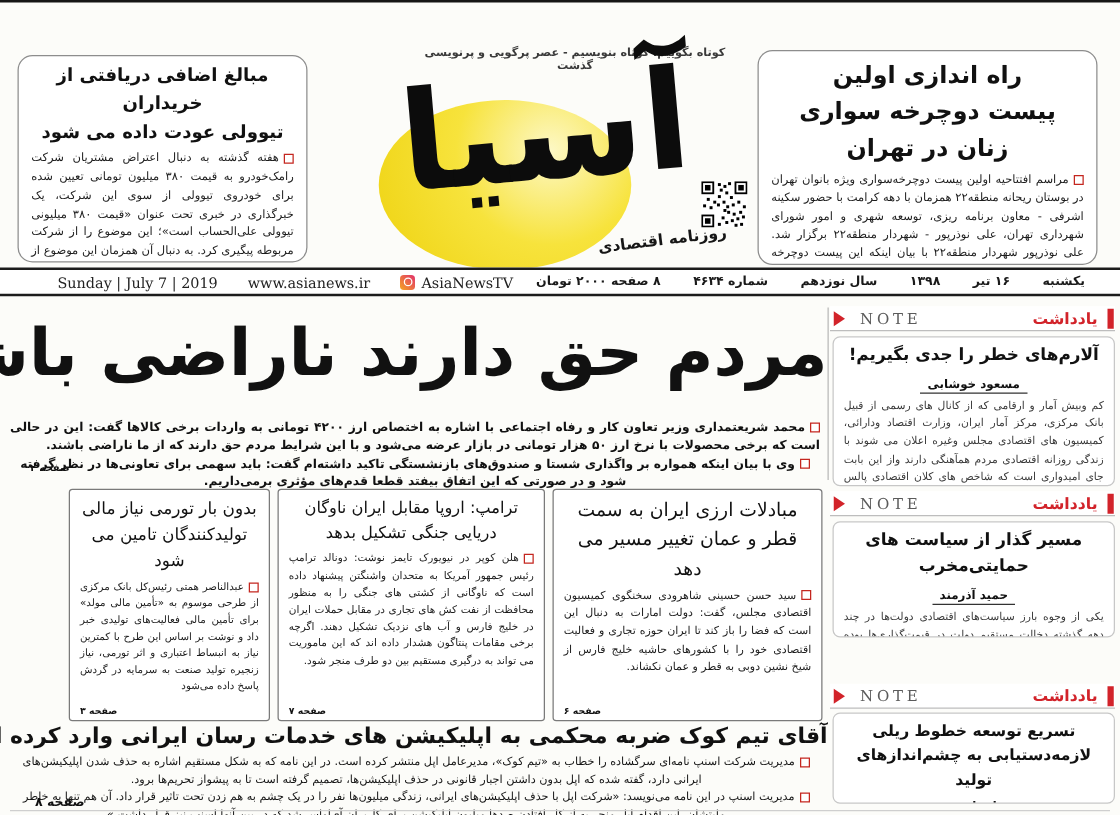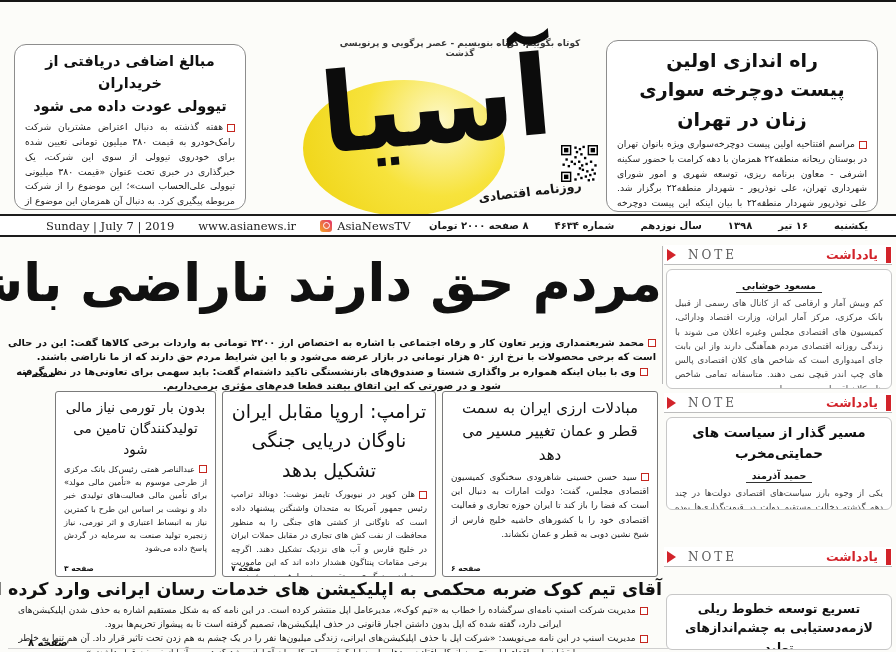--- a/index.html
+++ b/index.html
@@ -180,21 +180,21 @@
   </div>
   <div class="lead-pref">صفحه ۲</div>
   <div class="vdiv"></div>
 
   <div class="midbox" style="left:442px;top:391px;width:216px;height:186px;">
     <div class="bt" style="font-size:15px;">مبادلات ارزی ایران به سمت قطر و عمان تغییر مسیر می دهد</div>
     <div class="bb" style="font-size:8.8px;"><span class="rb"></span><span>سید حسن حسینی شاهرودی سخنگوی کمیسیون اقتصادی مجلس، گفت: دولت امارات به دنبال این است که فضا را باز کند تا ایران حوزه تجاری و فعالیت اقتصادی خود را با کشورهای حاشیه خلیج فارس از شیخ نشین دوبی به قطر و عمان نکشاند.</span></div>
     <div class="mid-pref">صفحه ۶</div>
   </div>
   <div class="midbox" style="left:222px;top:391px;width:214px;height:186px;">
-    <div class="bt" style="font-size:19px;">ترامپ: اروپا مقابل ایران ناوگان دریایی جنگی تشکیل بدهد</div>
+    <div class="bt" style="font-size:13px;">ترامپ: اروپا مقابل ایران ناوگان دریایی جنگی تشکیل بدهد</div>
     <div class="bb" style="font-size:8.4px;"><span class="rb"></span><span>هلن کوپر در نیویورک تایمز نوشت: دونالد ترامپ رئیس جمهور آمریکا به متحدان واشنگتن پیشنهاد داده است که ناوگانی از کشتی های جنگی را به منظور محافظت از نفت کش های تجاری در مقابل حملات ایران در خلیج فارس و آب های نزدیک تشکیل دهند. اگرچه برخی مقامات پنتاگون هشدار داده اند که این ماموریت می تواند به درگیری مستقیم بین دو طرف منجر شود.</span></div>
     <div class="mid-pref">صفحه ۷</div>
   </div>
   <div class="midbox" style="left:55px;top:391px;width:161px;height:186px;">
     <div class="bt" style="font-size:13.5px;">بدون بار تورمی نیاز مالی تولیدکنندگان تامین می شود</div>
     <div class="bb" style="font-size:8.2px;"><span class="rb"></span><span>عبدالناصر همتی رئیس‌کل بانک مرکزی از طرحی موسوم به «تأمین مالی مولد» برای تأمین مالی فعالیت‌های تولیدی خبر داد و نوشت بر اساس این طرح با کمترین نیاز به انبساط اعتباری و اثر تورمی، نیاز زنجیره تولید صنعت به سرمایه در گردش پاسخ داده می‌شود</span></div>
     <div class="mid-pref">صفحه ۳</div>
   </div>
 
   <div class="bot-head">آقای تیم کوک ضربه محکمی به اپلیکیشن های خدمات رسان ایرانی وارد کرده اید</div>
@@ -206,20 +206,21 @@
   <div class="bot-rule"></div>
 
   <div class="note-header" style="top:245px;">
     <span class="tri"></span>
     <span class="note-en">NOTE</span>
     <span class="note-sp"></span>
     <span class="note-fa">یادداشت</span>
     <span class="note-bar"></span>
   </div>
   <div class="note-box" style="top:269px;height:120px;">
+    <div class="note-title">آلارم‌های خطر را جدی بگیریم!</div>
     <span class="note-author">مسعود خوشابی</span>
     <p class="note-body"><span>کم وبیش آمار و ارقامی که از کانال های رسمی از قبیل بانک مرکزی، مرکز آمار ایران، وزارت اقتصاد ودارائی، کمیسیون های اقتصادی مجلس وغیره اعلان می شوند با زندگی روزانه اقتصادی مردم همآهنگی دارند واز این بابت جای امیدواری است که شاخص های کلان اقتصادی پالس های چپ اندر قیچی نمی دهند. متاسفانه تمامی شاخص های کلان اقتصادی وضعیت را در ...</span> </p>
   </div>
 
   <div class="note-header" style="top:393px;">
     <span class="tri"></span>
     <span class="note-en">NOTE</span>
     <span class="note-sp"></span>
     <span class="note-fa">یادداشت</span>
     <span class="note-bar"></span>
@@ -230,18 +231,18 @@
     <p class="note-body"><span>یکی از وجوه بارز سیاست‌های اقتصادی دولت‌ها در چند دهه گذشته دخالت مستقیم دولت در قیمت‌گذاری‌ها بوده است. دولت‌ها از سیاست قیمت‌گذاری دو هدف اصلی را مد نظر داشته‌اند: هدف اول استفاده از ابزار قیمت‌گذاری برای ثبات قیمت‌ها و کنترل تورم و هدف دوم، استفاده از سیاست قیمت‌گذاری به مثابه یک سیاست حمایتی و ...</span> </p>
   </div>
 
   <div class="note-header" style="top:547px;">
     <span class="tri"></span>
     <span class="note-en">NOTE</span>
     <span class="note-sp"></span>
     <span class="note-fa">یادداشت</span>
     <span class="note-bar"></span>
   </div>
-  <div class="note-box" style="top:594px;height:56px;">
+  <div class="note-box" style="top:570px;height:73px;">
     <div class="note-title" style="font-size:12.5px;">تسریع توسعه خطوط ریلی لازمه‌دستیابی به چشم‌اندازهای تولید</div>
     <span class="note-author">علی امیدی</span>
     
   </div>
 </div>
 
 </body></html>

